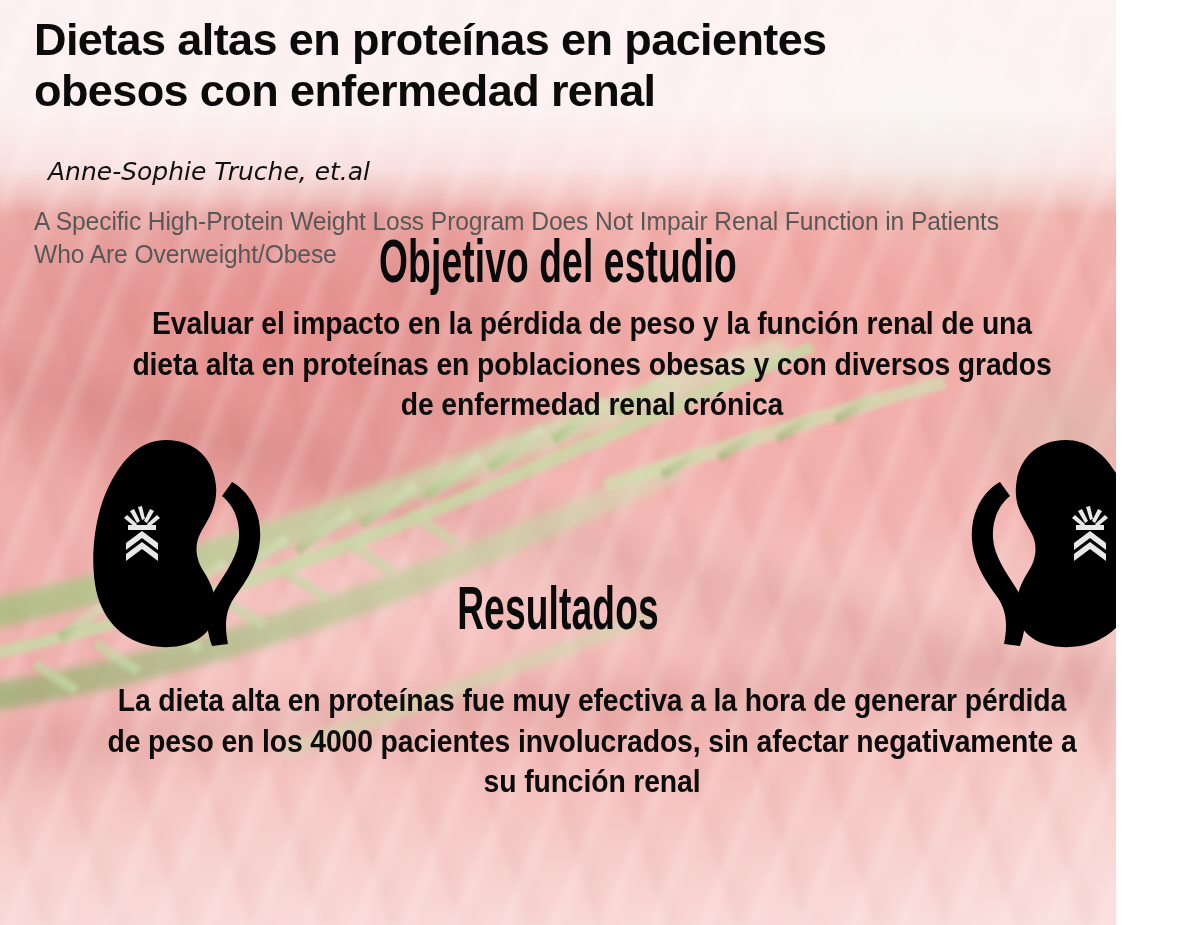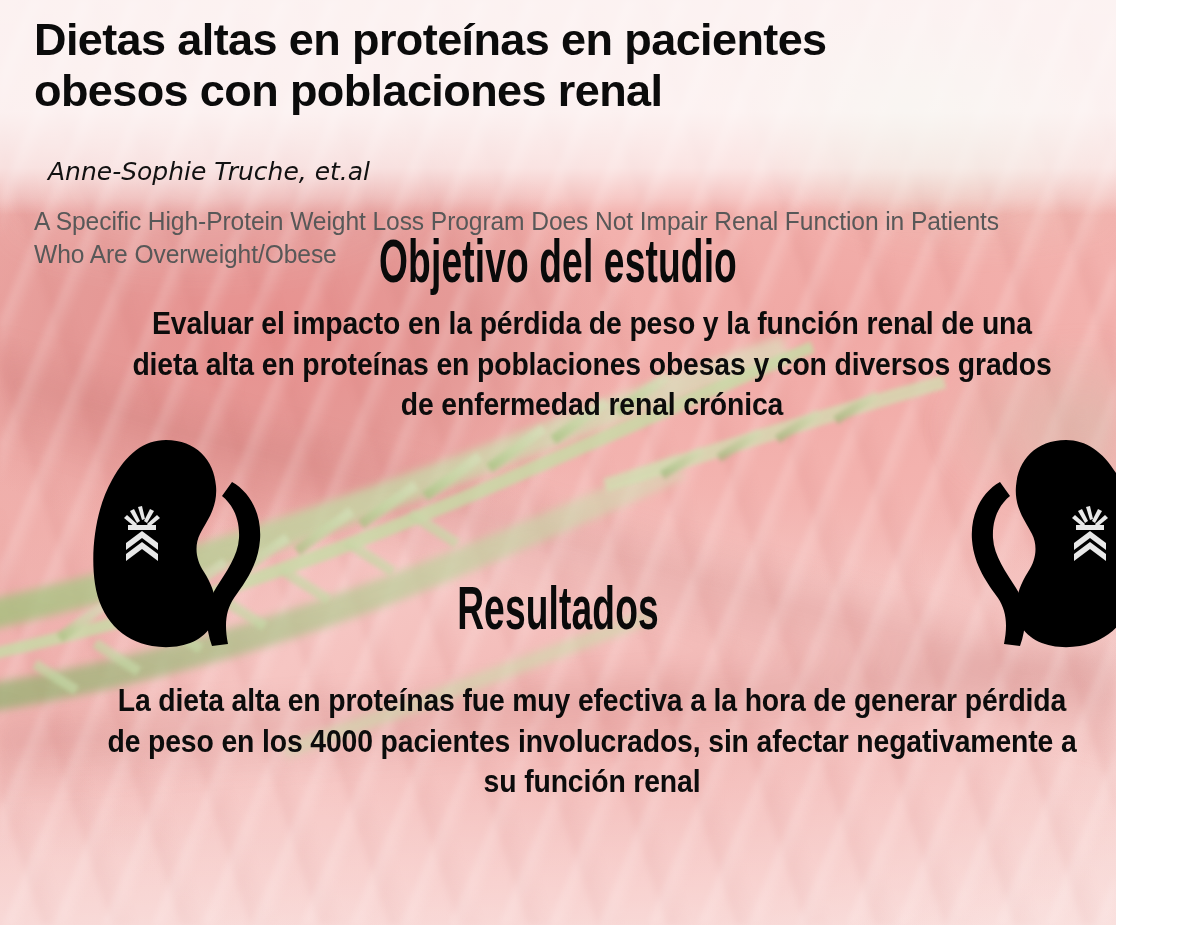--- a/index.html
+++ b/index.html
@@ -281,21 +281,21 @@
     </svg>
   </div>
 
   <div class="bg-layer bg-headerwash"></div>
   <div class="bg-layer bg-bottomwash"></div>
 
   <div class="content">
 
     <div class="header">
       <div class="title-row">
-        <h1 class="poster-title"><span class="title-line">Dietas altas en proteínas en pacientes</span><span class="title-line">obesos con poblaciones renal</span></h1><span class="authors">Anne-Sophie Truche, et.al</span>
+        <h1 class="poster-title"><span class="title-line">Dietas altas en proteínas en pacientes</span><span class="title-line">obesos con enfermedad renal</span></h1><span class="authors">Anne-Sophie Truche, et.al</span>
       </div>
       <p class="subtitle">A Specific High-Protein Weight Loss Program Does Not Impair Renal Function in Patients Who Are Overweight/Obese</p>
     </div>
 
     <div class="section-heading" id="heading-objetivo">Objetivo del estudio</div>
 
     <div class="body-text" id="text-objetivo">Evaluar el impacto en la pérdida de peso y la función renal de una dieta alta en proteínas en poblaciones obesas y con diversos grados de enfermedad renal crónica</div>
 
     <div class="kidney" id="kidney-left">
       <svg viewBox="0 0 178 212" aria-hidden="true">

